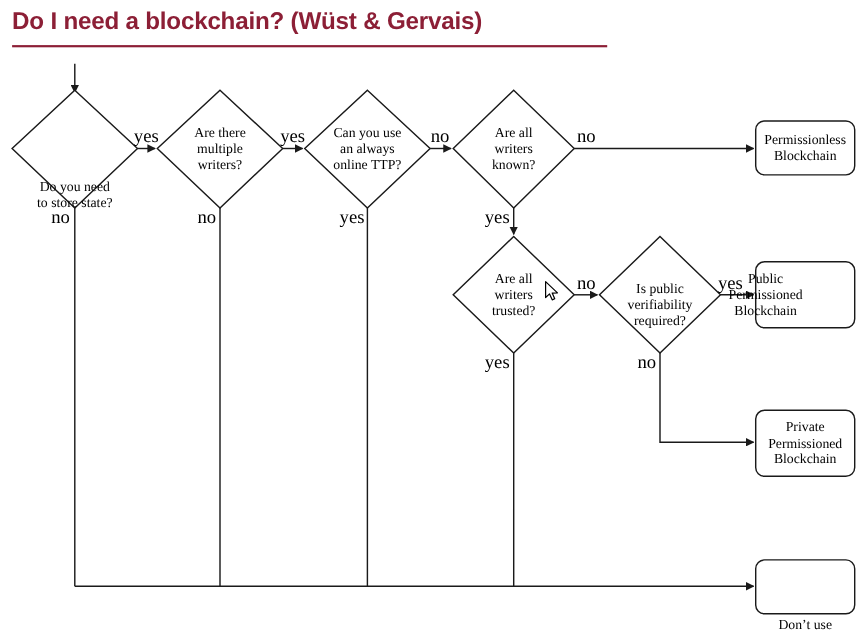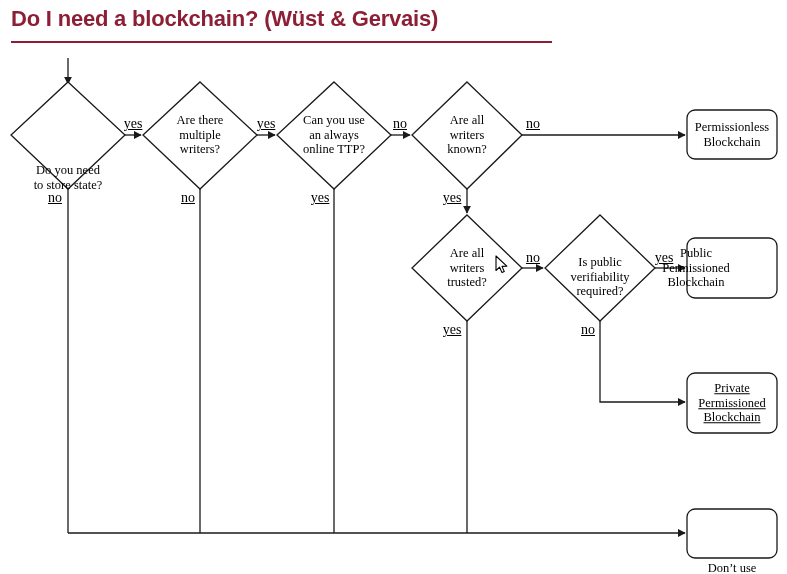--- a/index.html
+++ b/index.html
@@ -54,27 +54,26 @@
     line-height: 14.5px;
     color: #000000;
     text-align: center;
     white-space: pre-line;
     transform: translate(-50%, -50%);
     pointer-events: none;
   }
   .edge-label {
     position: absolute;
     font-family: "Liberation Serif", serif;
-    font-size: 14px;
+    font-size: 17px;
     line-height: 12px;
     color: #000000;
     text-align: right;
     transform: translate(-50%, -50%);
     white-space: nowrap;
-    text-decoration: underline;
   }
   #cursor {
     position: absolute;
     left: 495px;
     top: 255px;
     width: 14px;
     height: 20px;
     pointer-events: none;
   }
 </style>
@@ -146,21 +145,21 @@
 trusted?</div>
   <div class="node-label" style="left:600px; top:277px;">Is public
 verifiability
 required?</div>
 
   <div class="node-label" style="left:732px; top:134px;">Permissionless
 Blockchain</div>
   <div class="node-label" style="left:696px; top:268px;">Public
 Permissioned
 Blockchain</div>
-  <div class="node-label" style="left:732px; top:403px;text-decoration:underline;">Private
+  <div class="node-label" style="left:732px; top:403px;">Private
 Permissioned
 Blockchain</div>
   <div class="node-label" style="left:732px; top:533px;margin-top:42px;">Don’t use
 Blockchain</div>
 
   <div class="edge-label" style="left:133px; top:124px;">yes</div>
   <div class="edge-label" style="left:55px;  top:198px;">no</div>
   <div class="edge-label" style="left:266px; top:124px;">yes</div>
   <div class="edge-label" style="left:188px; top:198px;">no</div>
   <div class="edge-label" style="left:400px; top:124px;">no</div>

